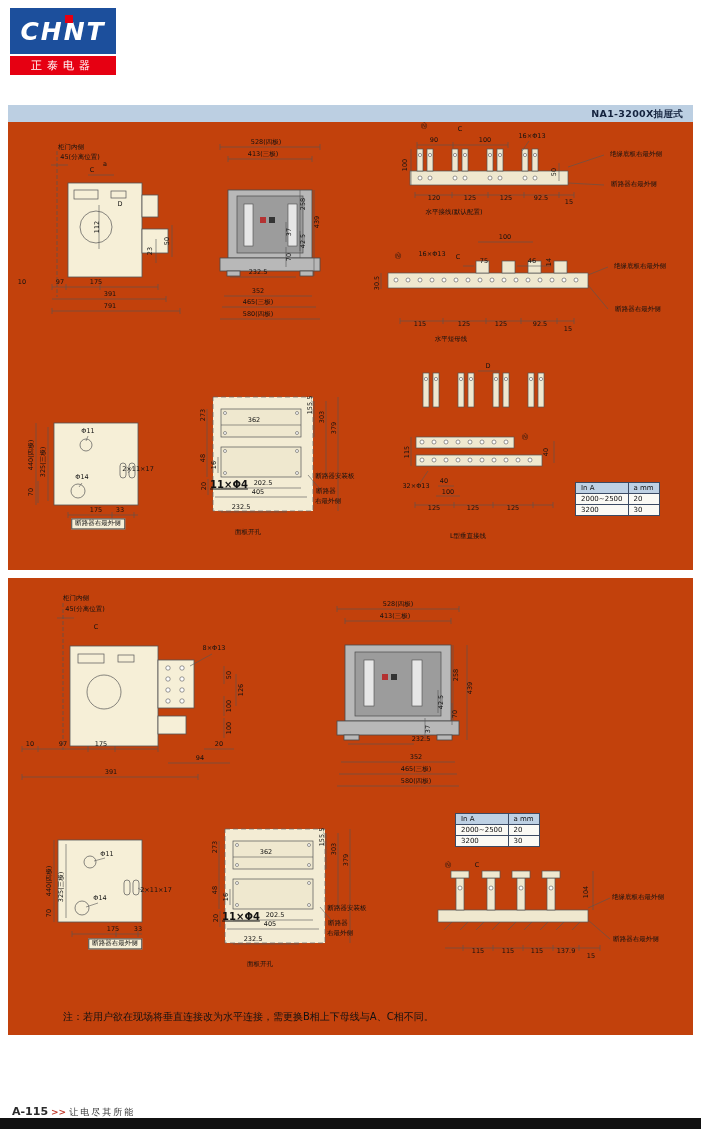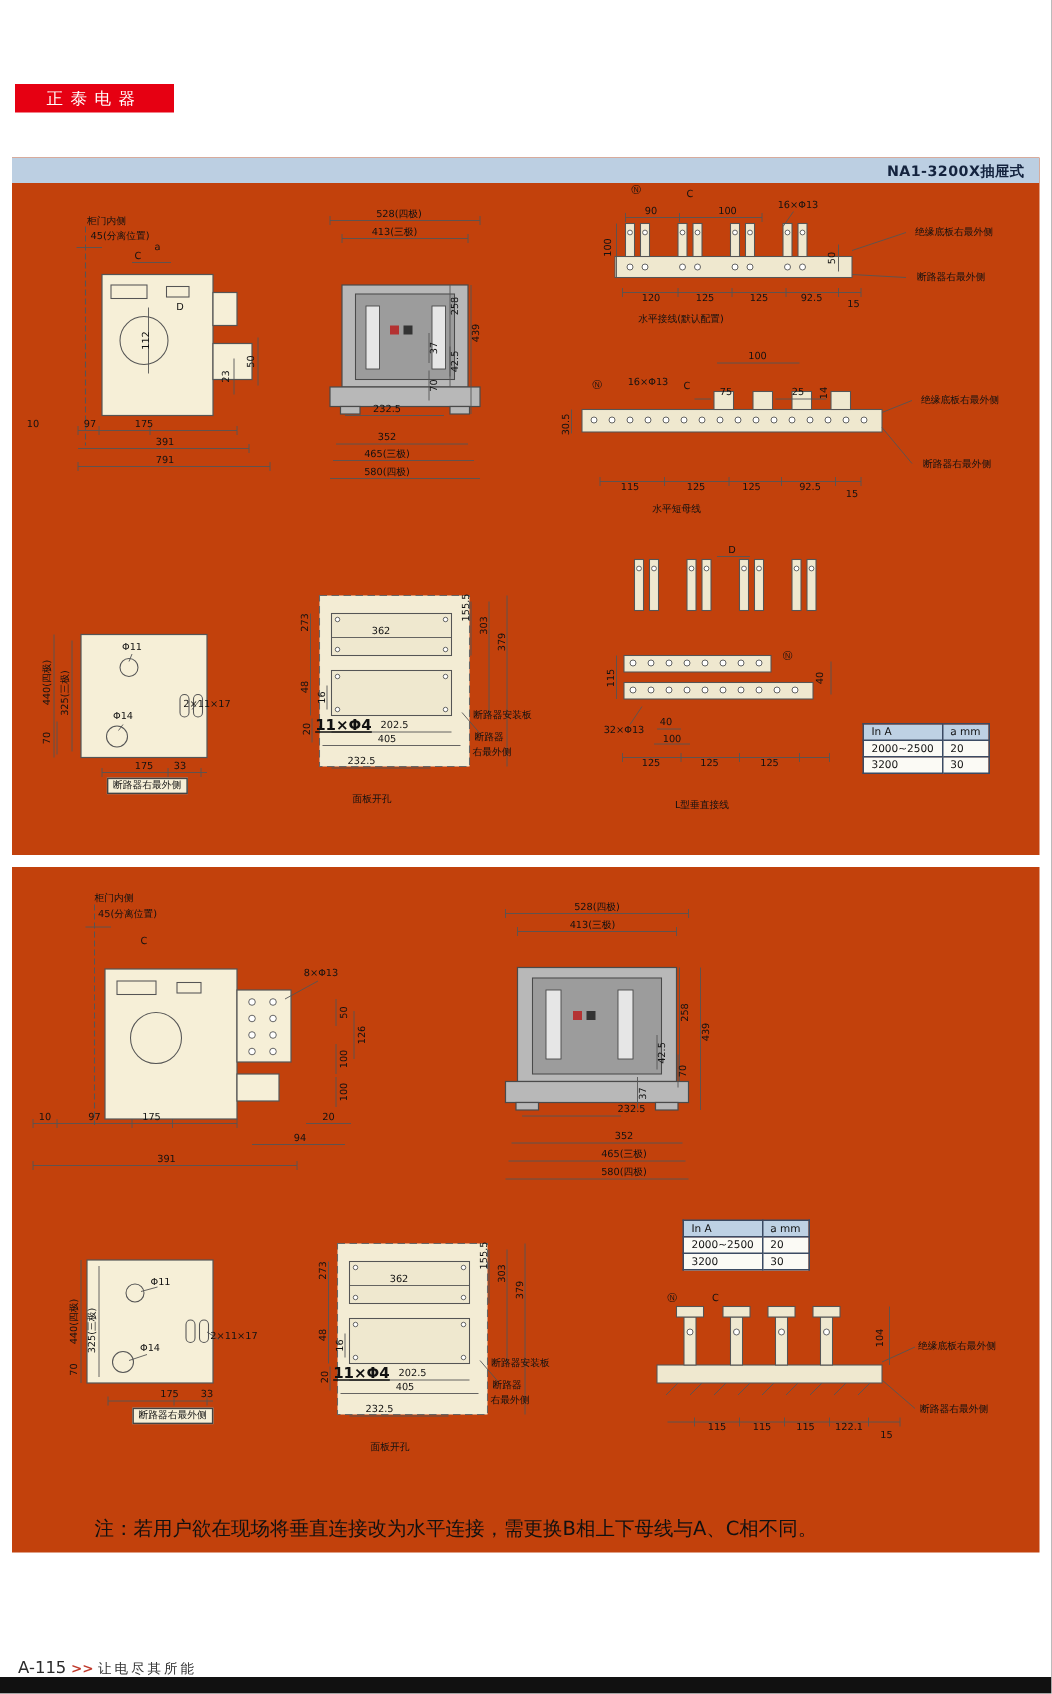--- a/index.html
+++ b/index.html
@@ -30,25 +30,25 @@
   .lbl.box { border:1px solid #444; background:#f6efd7; padding:1px 3px; }
   .lbl.bold { font-weight:bold; font-size:10px;text-decoration:underline; }
 
   
   .spec { position:absolute; border-collapse:collapse; font-size:7px; color:#111; }
   .spec th, .spec td { border:1px solid #3b4a63; padding:1px 5px; text-align:left; }
   .spec th { background:#bed1e4; font-weight:normal; }
   .spec td { background:#fbfaf5; }
   .spec th:last-child, .spec td:last-child { min-width:26px; }
 
-  .note { position:absolute; font-size:13px; color:#111; white-space:nowrap; }
+  .note { position:absolute; font-size:10px; color:#111; white-space:nowrap; }
 
   
   .footer-text { position:absolute; left:12px; top:1100px; }
-  .pg { font-weight:normal; font-size:11px; color:#2b2b2b; }
+  .pg { font-weight:bold; font-size:11px; color:#2b2b2b; }
   .chev { color:#c0392b; font-size:9px; margin:0 3px; font-weight:bold; }
   .slogan { font-size:9px; color:#333; letter-spacing:2px; }
   .footer-bar { position:absolute; left:0; top:1118px; width:701px; height:11px; background:#111; }
 
   
   svg .dm  { stroke:#555; stroke-width:0.6; fill:none; }
   svg .tk  { stroke:#555; stroke-width:0.6; }
   svg .dsh { stroke:#555; stroke-width:0.7; stroke-dasharray:4 2; fill:none; }
   svg .lnn { stroke:#555; stroke-width:0.7; fill:none; }
   svg .bdy { fill:#f6efd7; stroke:#555; stroke-width:0.8; }
@@ -57,20 +57,24 @@
   svg .gr2 { fill:#9c9c9c; stroke:#4a4a4a; stroke-width:0.7; }
   svg .wh  { fill:#e6e6e6; stroke:#4a4a4a; stroke-width:0.6; }
   svg .hatch { fill:#f3ecd4; stroke:#666; stroke-width:0.7; stroke-dasharray:5 3; }
   svg .hole { fill:#fff; stroke:#555; stroke-width:0.6; }
 </style>
 </head>
 <body>
 
 <div class="page">
 
+  <div class="logo">
+    <span>CHNT</span>
+    <span class="accent"></span>
+  </div>
   <div class="brand">
     <span>正泰电器</span>
   </div>
 
   <div class="panel panel1">
     <div class="panel-title">NA1-3200X抽屉式</div>
 
     <svg class="art" width="685" height="465" viewBox="0 0 685 465">
       <g>
         <line class="dsh" x1="49" y1="46" x2="49" y2="192"></line>
@@ -332,21 +336,21 @@
         <span class="lbl" style="left: 533px; top: 94px; transform: translate(-50%, -50%);">92.5</span>
         <span class="lbl" style="left: 561px; top: 98px; transform: translate(-50%, -50%);">15</span>
         <span class="lbl" style="left: 628px; top: 50px; transform: translate(-50%, -50%);">绝缘底板右最外侧</span>
         <span class="lbl" style="left: 626px; top: 80px; transform: translate(-50%, -50%);">断路器右最外侧</span>
         <span class="lbl" style="left: 446px; top: 108px; transform: translate(-50%, -50%);">水平接线(默认配置)</span>
         <span class="lbl" style="left: 390px; top: 152px; transform: translate(-50%, -50%);">Ⓝ</span>
         <span class="lbl" style="left: 424px; top: 150px; transform: translate(-50%, -50%);">16×Φ13</span>
         <span class="lbl" style="left: 450px; top: 153px; transform: translate(-50%, -50%);">C</span>
         <span class="lbl" style="left: 497px; top: 133px; transform: translate(-50%, -50%);">100</span>
         <span class="lbl" style="left: 476px; top: 157px; transform: translate(-50%, -50%);">75</span>
-        <span class="lbl" style="left: 524px; top: 157px; transform: translate(-50%, -50%);">25</span>
+        <span class="lbl" style="left: 524px; top: 157px; transform: translate(-50%, -50%);">46</span>
         <span class="lbl" style="left: 542px; top: 157px; transform: translate(-50%, -50%) rotate(-90deg);">14</span>
         <span class="lbl" style="left: 370px; top: 178px; transform: translate(-50%, -50%) rotate(-90deg);">30.5</span>
         <span class="lbl" style="left: 412px; top: 220px; transform: translate(-50%, -50%);">115</span>
         <span class="lbl" style="left: 456px; top: 220px; transform: translate(-50%, -50%);">125</span>
         <span class="lbl" style="left: 493px; top: 220px; transform: translate(-50%, -50%);">125</span>
         <span class="lbl" style="left: 532px; top: 220px; transform: translate(-50%, -50%);">92.5</span>
         <span class="lbl" style="left: 560px; top: 225px; transform: translate(-50%, -50%);">15</span>
         <span class="lbl" style="left: 632px; top: 162px; transform: translate(-50%, -50%);">绝缘底板右最外侧</span>
         <span class="lbl" style="left: 630px; top: 205px; transform: translate(-50%, -50%);">断路器右最外侧</span>
         <span class="lbl" style="left: 443px; top: 235px; transform: translate(-50%, -50%);">水平短母线</span>
@@ -595,21 +599,21 @@
         <span class="lbl" style="left: 339px; top: 331px; transform: translate(-50%, -50%);">断路器安装板</span>
         <span class="lbl" style="left: 330px; top: 346px; transform: translate(-50%, -50%);">断路器</span>
         <span class="lbl" style="left: 332px; top: 356px; transform: translate(-50%, -50%);">右最外侧</span>
         <span class="lbl" style="left: 252px; top: 387px; transform: translate(-50%, -50%);">面板开孔</span>
         <span class="lbl" style="left: 440px; top: 288px; transform: translate(-50%, -50%);">Ⓝ</span>
         <span class="lbl" style="left: 469px; top: 288px; transform: translate(-50%, -50%);">C</span>
         <span class="lbl" style="left: 579px; top: 314px; transform: translate(-50%, -50%) rotate(-90deg);">104</span>
         <span class="lbl" style="left: 470px; top: 374px; transform: translate(-50%, -50%);">115</span>
         <span class="lbl" style="left: 500px; top: 374px; transform: translate(-50%, -50%);">115</span>
         <span class="lbl" style="left: 529px; top: 374px; transform: translate(-50%, -50%);">115</span>
-        <span class="lbl" style="left: 558px; top: 374px; transform: translate(-50%, -50%);">122.1</span>
+        <span class="lbl" style="left: 558px; top: 374px; transform: translate(-50%, -50%);">137.9</span>
         <span class="lbl" style="left: 583px; top: 379px; transform: translate(-50%, -50%);">15</span>
         <span class="lbl" style="left: 630px; top: 320px; transform: translate(-50%, -50%);">绝缘底板右最外侧</span>
         <span class="lbl" style="left: 628px; top: 362px; transform: translate(-50%, -50%);">断路器右最外侧</span>
       </div>
 
     <table class="spec" style="left:447px;top:235px;">
       <tbody>
         <tr>
           <th>In A</th>
           <th>a mm</th>

